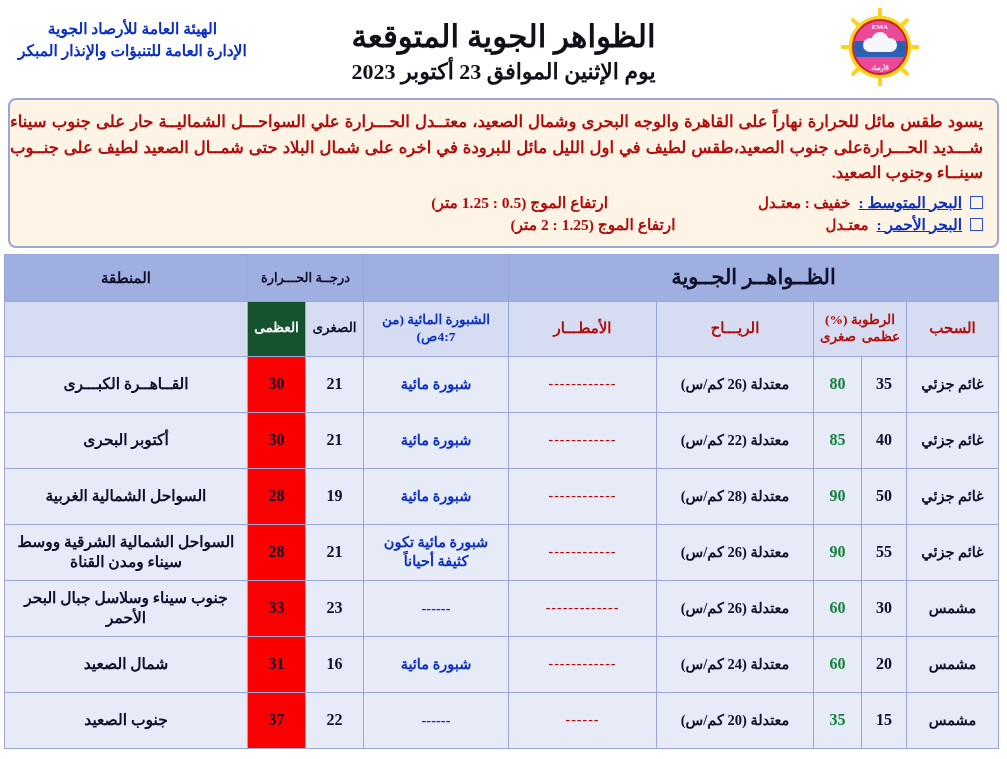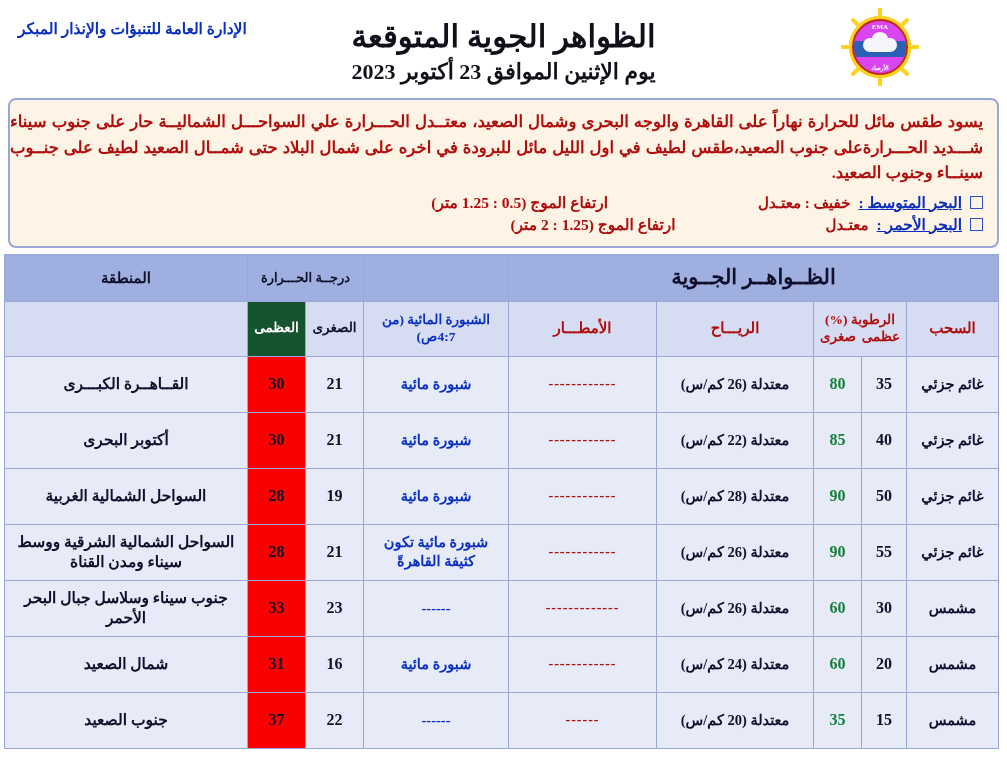--- a/index.html
+++ b/index.html
@@ -46,21 +46,21 @@
   .logo-rays {
     position: absolute;
     left: 0; top: 0;
     width: 78px; height: 78px;
   }
   .logo-inner {
     position: absolute;
     left: 11px; top: 11px;
     width: 56px; height: 56px;
     border-radius: 50%;
-    background: #d946ef;
+    background: #ec4899;
     border: 2px solid #c1281a;
     box-sizing: border-box;
     overflow: hidden;
   }
   .logo-inner .band {
     position: absolute;
     left: 0; right: 0;
     height: 16px;
     top: 20px;
     background: #2a60b5;
@@ -308,20 +308,21 @@
         <div class="bottomtxt">الأرصاد</div>
       </div>
     </div>
 
     <div class="title-block">
       <div class="main-title">الظواهر الجوية المتوقعة</div>
       <div class="sub-title">يوم الإثنين الموافق 23 أكتوبر 2023</div>
     </div>
 
     <div class="org">
+      <div>الهيئة العامة للأرصاد الجوية</div>
       <div>الإدارة العامة للتنبؤات والإنذار المبكر</div>
     </div>
   </div>
 
   <div class="summary">
     <div class="summary-text">يسود طقس مائل للحرارة نهاراً على القاهرة والوجه البحرى وشمال الصعيد، معتــدل الحـــرارة علي السواحـــل الشماليــة حار على جنوب سيناء شـــديد الحـــرارةعلى جنوب الصعيد،طقس لطيف في اول الليل مائل للبرودة في اخره على شمال البلاد حتى شمــال الصعيد لطيف على جنــوب سينــاء وجنوب الصعيد.</div>
 
     <div class="sea-rows">
       <div class="sea-row">
         <span class="sea-bullet"></span>
@@ -408,21 +409,21 @@
           <td class="tmin">19</td>
           <td class="tmax">28</td>
           <td class="region">السواحل الشمالية الغربية</td>
         </tr>
         <tr>
           <td class="cloud">غائم جزئي</td>
           <td class="hum-min">55</td>
           <td class="hum-max">90</td>
           <td class="wind">معتدلة (26 كم/س)</td>
           <td class="rain">------------</td>
-          <td class="fog">شبورة مائية تكون كثيفة القاهرةً</td>
+          <td class="fog">شبورة مائية تكون كثيفة أحياناً</td>
           <td class="tmin">21</td>
           <td class="tmax">28</td>
           <td class="region">السواحل الشمالية الشرقية ووسط سيناء ومدن القناة</td>
         </tr>
         <tr>
           <td class="cloud">مشمس</td>
           <td class="hum-min">30</td>
           <td class="hum-max">60</td>
           <td class="wind">معتدلة (26 كم/س)</td>
           <td class="rain">-------------</td>

